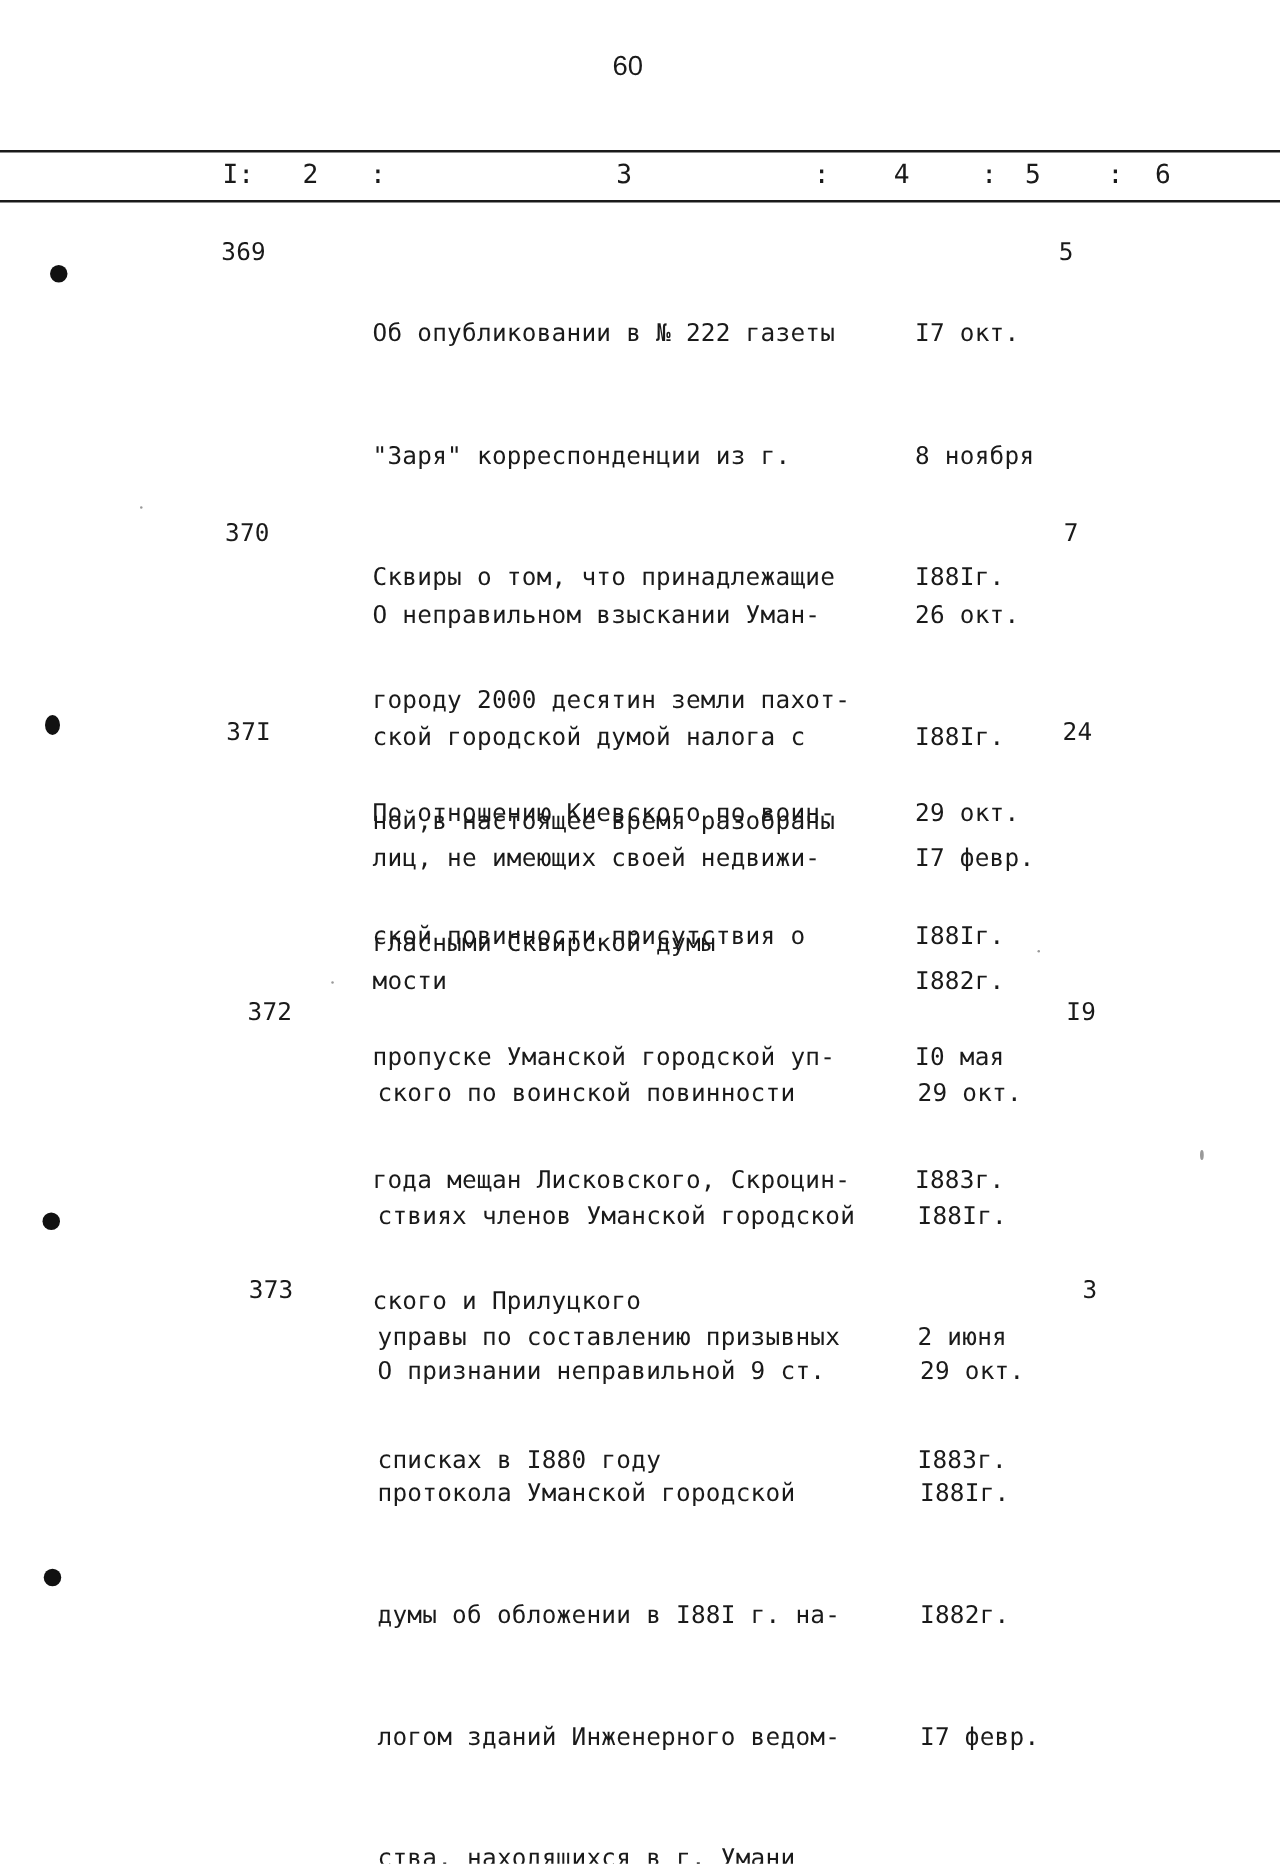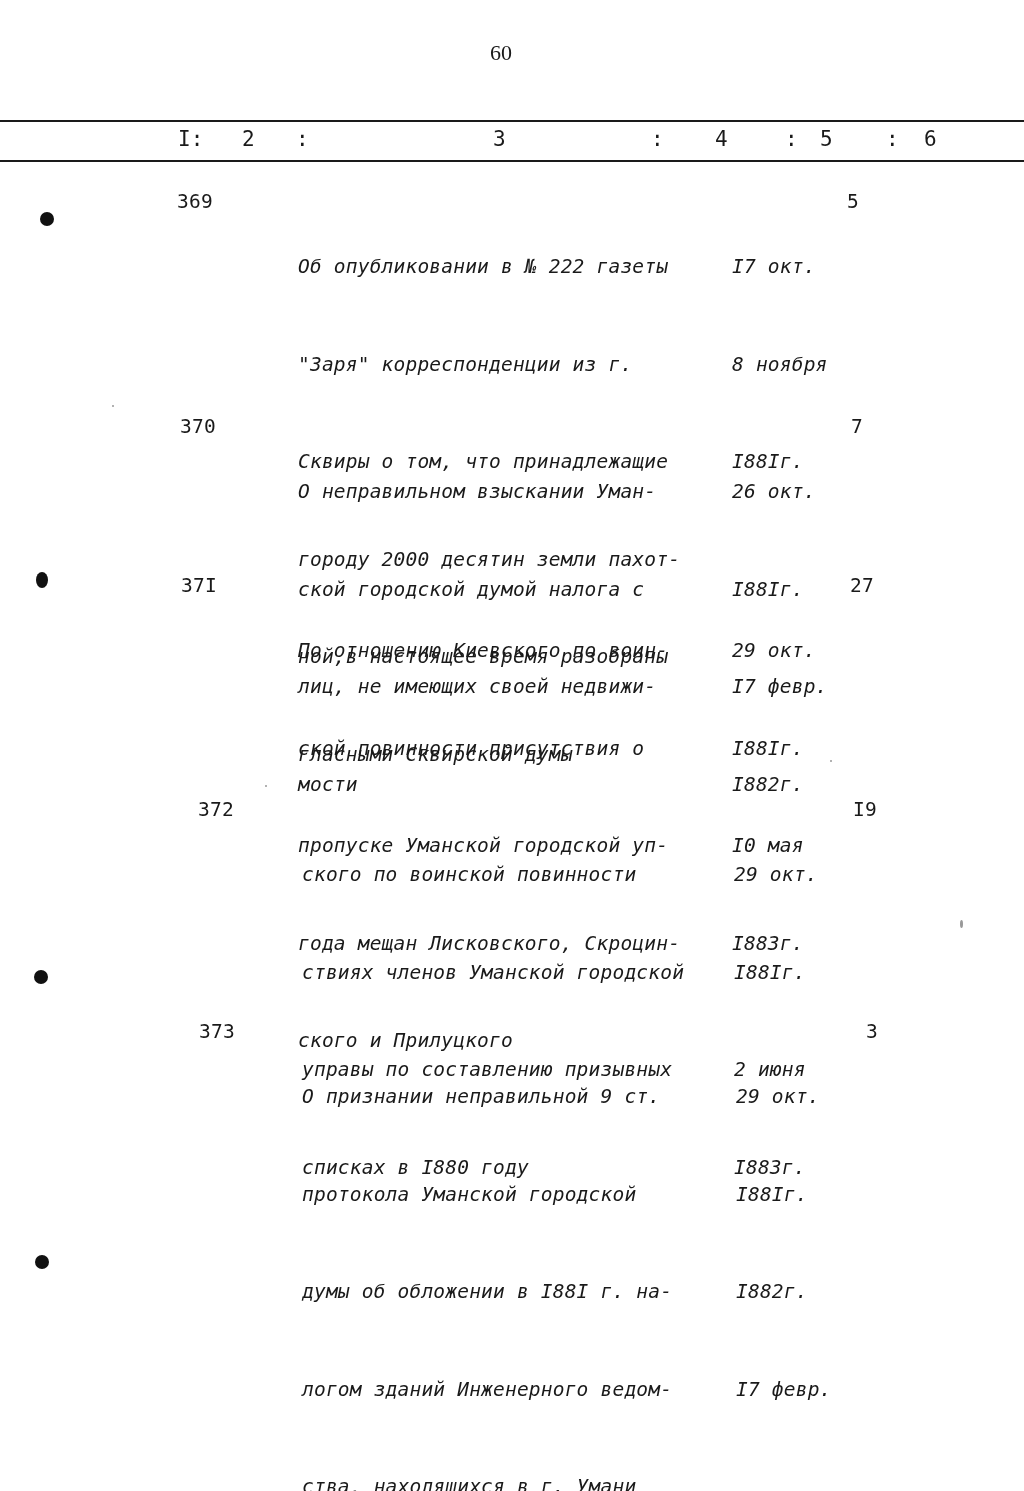--- a/index.html
+++ b/index.html
@@ -13,21 +13,21 @@
       position: relative;
       overflow: hidden;
       font-family: "DejaVu Sans Mono", "Liberation Mono", monospace;
       color: #1a1a1a;
     }
     .page-number {
       position: absolute;
       top: 40px;
       left: 490px;
       font-size: 22px;
-      font-family: Liberation Serif, serif;
+      font-family: Liberation Sans, sans-serif;
     }
     .rule {
       position: absolute;
       left: 0;
       width: 1024px;
       height: 2px;
       background: #1a1a1a;
     }
     .rule.top { top: 120px; }
     .rule.bottom { top: 160px; }
@@ -56,21 +56,21 @@
     .entry .dates {
       position: absolute;
       top: 0;
       white-space: pre;
     }
     .entry .sheets {
       position: absolute;
       top: 0;
       white-space: nowrap;
     }
-    .line { display: block; font-style: italic; }
+    .line { display: block; }
     .punch {
       position: absolute;
       width: 14px;
       height: 14px;
       background: #111;
       border-radius: 50%;
     }
     .speck {
       position: absolute;
       width: 2px;
@@ -146,21 +146,21 @@
       <span class="line">пропуске Уманской городской уп-</span>
       <span class="line">года мещан Лисковского, Скроцин-</span>
       <span class="line">ского и Прилуцкого</span>
     </div>
     <div class="dates" style="left:732px">
       <span class="line">29 окт.</span>
       <span class="line">I88Iг.</span>
       <span class="line">I0 мая</span>
       <span class="line">I883г.</span>
     </div>
-    <span class="sheets" style="left:850px">27</span>
+    <span class="sheets" style="left:850px">24</span>
   </div>
 
   <div class="entry" style="top:794px; left:0;">
     <span class="num" style="left:198px">372</span>
     <div class="title" style="left:302px">
       <span class="line">ского по воинской повинности</span>
       <span class="line">ствиях членов Уманской городской</span>
       <span class="line">управы по составлению призывных</span>
       <span class="line">списках в I880 году</span>
     </div>

